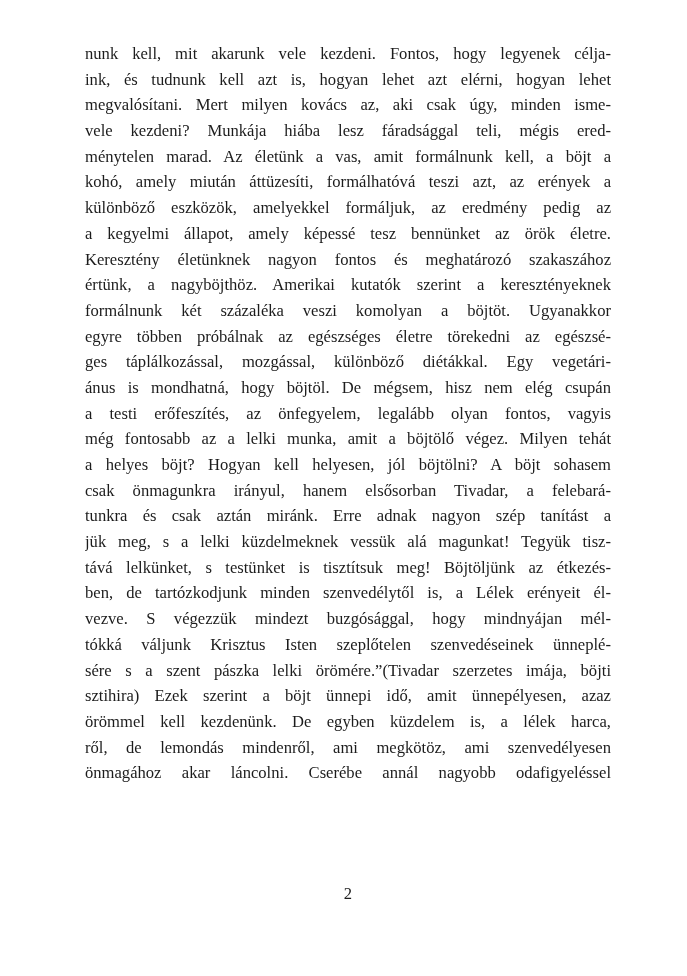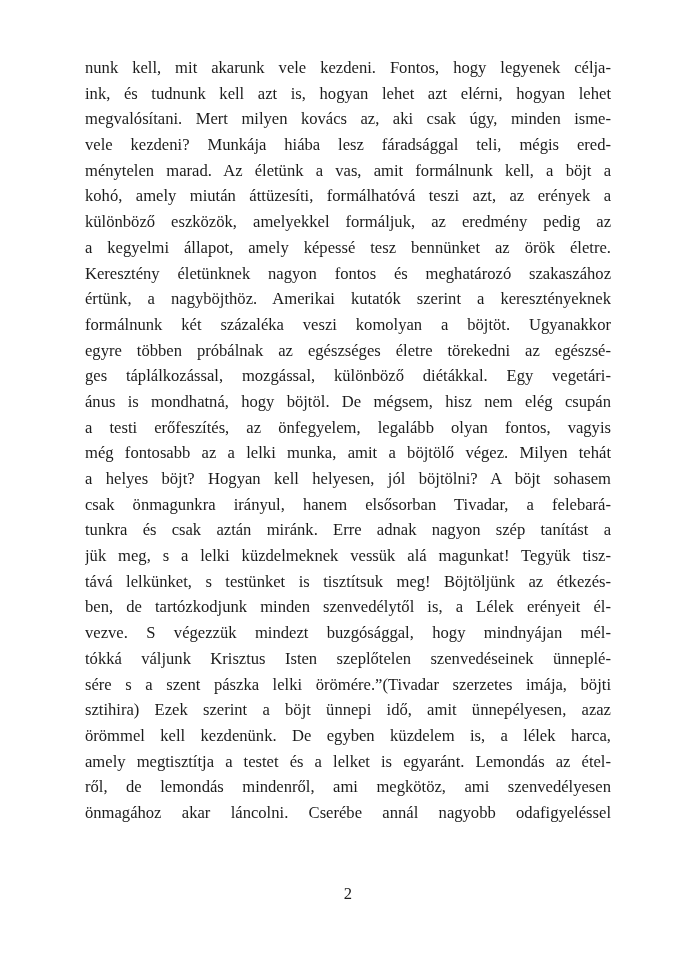--- a/index.html
+++ b/index.html
@@ -12,21 +12,21 @@
     width: 687px;
     height: 976px;
     background: #ffffff;
     overflow: hidden;
     font-family: "Liberation Serif", "DejaVu Serif", serif;
     color: #1c1c1c;
   }
   .text-block {
     position: absolute;
     left: 85px;
-    top: 55px;
+    top: 41px;
     width: 526px;
   }
   .ln {
     font-size: 16.6px;
     line-height: 25.7px;
     height: 25.7px;
     text-align: justify;
     text-align-last: justify;
     white-space: normal;
     overflow: hidden;
@@ -66,18 +66,17 @@
     <div class="ln">csak önmagunkra irányul, hanem elsősorban Tivadar, a felebará-</div>
     <div class="ln">tunkra és csak aztán miránk. Erre adnak nagyon szép tanítást a</div>
     <div class="ln">jük meg, s a lelki küzdelmeknek vessük alá magunkat! Tegyük tisz-</div>
     <div class="ln">tává lelkünket, s testünket is tisztítsuk meg! Böjtöljünk az étkezés-</div>
     <div class="ln">ben, de tartózkodjunk minden szenvedélytől is, a Lélek erényeit él-</div>
     <div class="ln">vezve. S végezzük mindezt buzgósággal, hogy mindnyájan mél-</div>
     <div class="ln">tókká váljunk Krisztus Isten szeplőtelen szenvedéseinek ünneplé-</div>
     <div class="ln">sére s a szent pászka lelki örömére.”(Tivadar szerzetes imája, böjti</div>
     <div class="ln">sztihira) Ezek szerint a böjt ünnepi idő, amit ünnepélyesen, azaz</div>
     <div class="ln">örömmel kell kezdenünk. De egyben küzdelem is, a lélek harca,</div>
-    <div class="ln">amely megtisztítja a testet és a lelket is egyaránt. Lemondás az étel-</div>
     <div class="ln">ről, de lemondás mindenről, ami megkötöz, ami szenvedélyesen</div>
     <div class="ln">önmagához akar láncolni. Cserébe annál nagyobb odafigyeléssel</div>
   </div>
   <div class="page-number">2</div>
 </div>
 
 </body></html>

